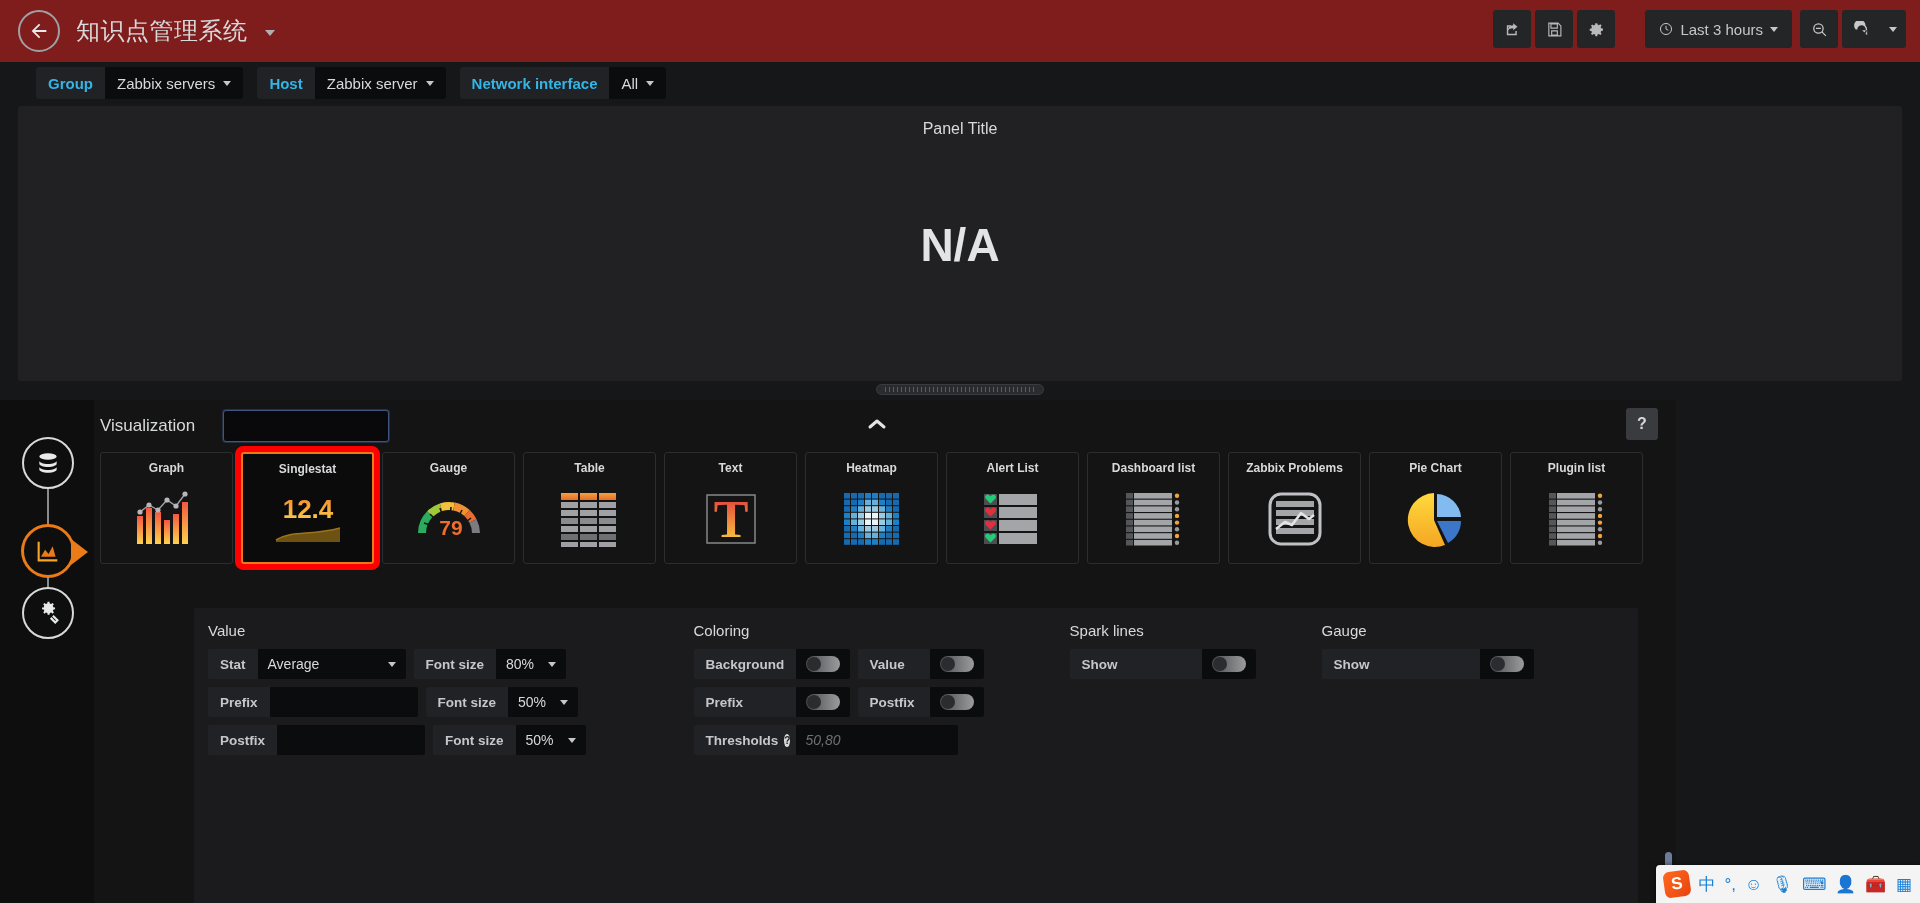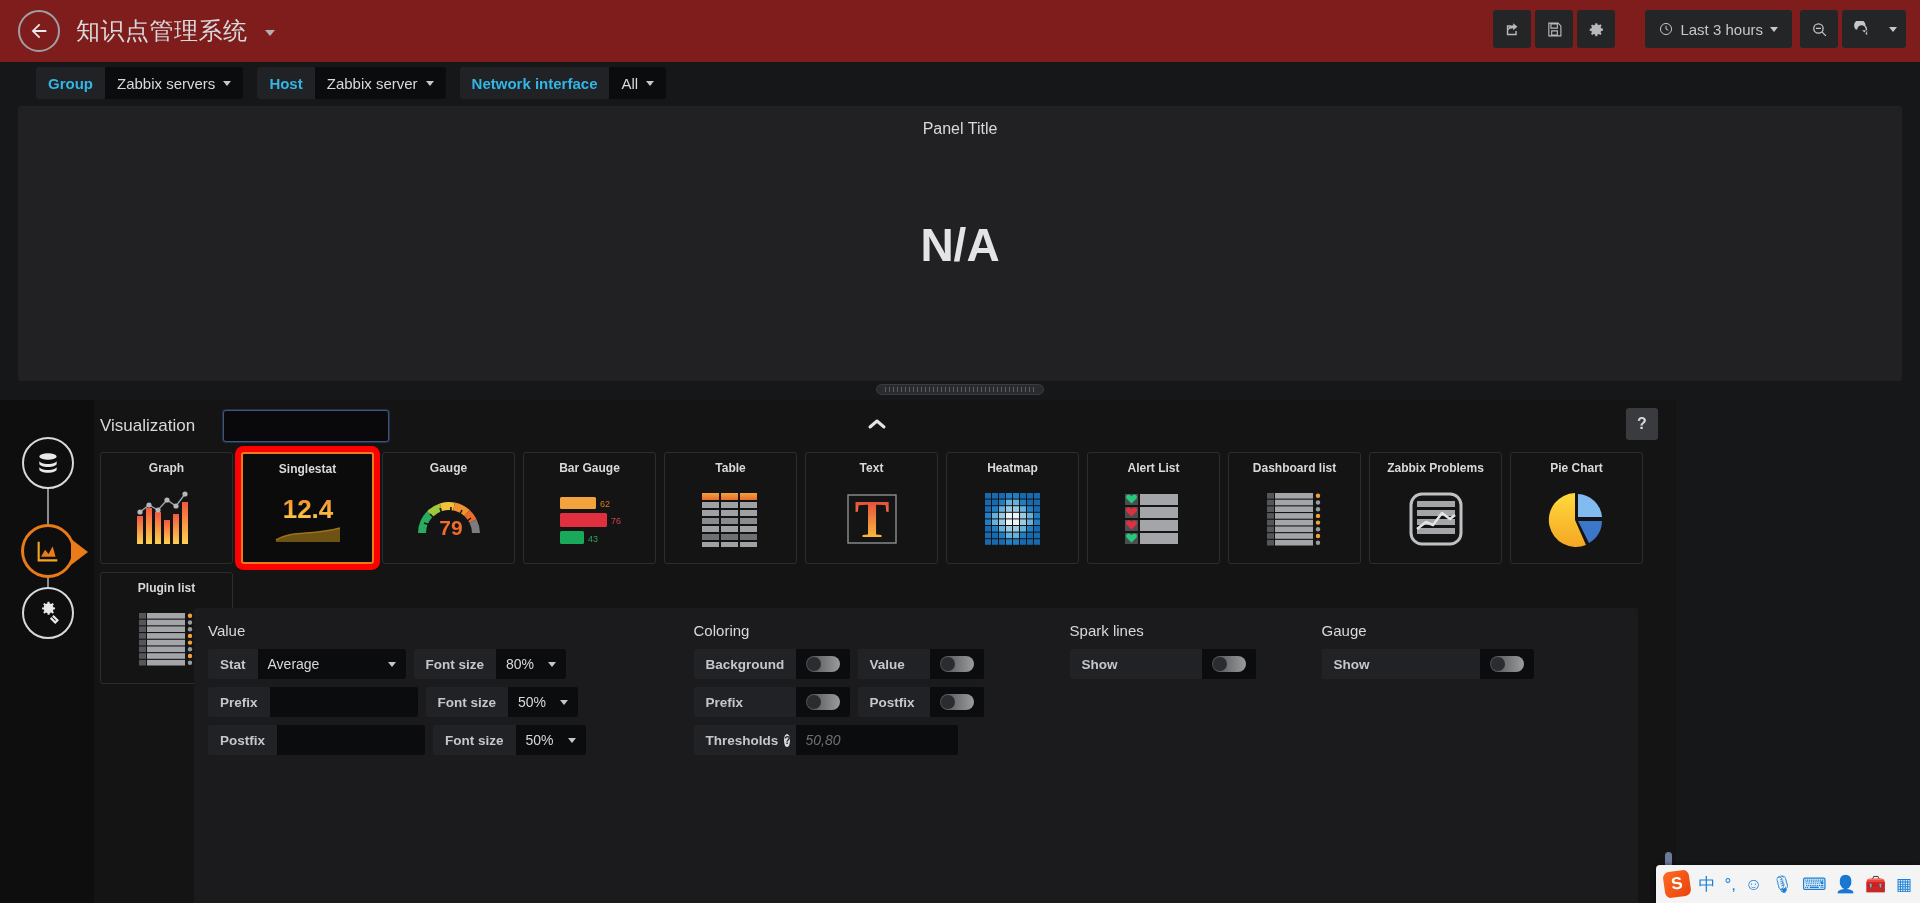--- a/index.html
+++ b/index.html
@@ -472,33 +472,20 @@
                   <line x1="2" y1="-26" x2="1.5" y2="-20"></line>
                   <line x1="13" y1="-23" x2="10" y2="-17"></line>
                   <line x1="22" y1="-15" x2="17" y2="-11"></line>
                 </g>
                 <text x="2" y="2" font-family="Liberation Sans, sans-serif" font-size="21" font-weight="700" fill="#ef6c2c" text-anchor="middle">79</text>
               </g>
             </svg>
           </div>
         </div>
 
-        <div class="viz-card">
-          <div class="viz-card-label">Bar Gauge</div>
-          <div class="viz-card-icon">
-            <svg width="76" height="56" viewBox="0 0 76 56">
-              <rect x="8" y="6" width="36" height="12" rx="1.5" fill="#f2a33c"></rect>
-              <text x="48" y="16" font-family="Liberation Sans, sans-serif" font-size="9" fill="#d07b1e">62</text>
-              <rect x="8" y="22" width="47" height="14" rx="1.5" fill="#e0303f"></rect>
-              <text x="59" y="33" font-family="Liberation Sans, sans-serif" font-size="9" fill="#d0404a">76</text>
-              <rect x="8" y="40" width="24" height="13" rx="1.5" fill="#18a95a"></rect>
-              <text x="36" y="51" font-family="Liberation Sans, sans-serif" font-size="9" fill="#2ba35d">43</text>
-            </svg>
-          </div>
-        </div>
 
         <div class="viz-card">
           <div class="viz-card-label">Table</div>
           <div class="viz-card-icon">
             <svg width="62" height="56" viewBox="0 0 62 56">
               <defs>
                   <linearGradient id="thd" x1="0" y1="0" x2="0" y2="1">
                 <stop offset="0" stop-color="#f2a33c"></stop>
                     <stop offset="1" stop-color="#ea6a2a"></stop>
                   </linearGradient>

